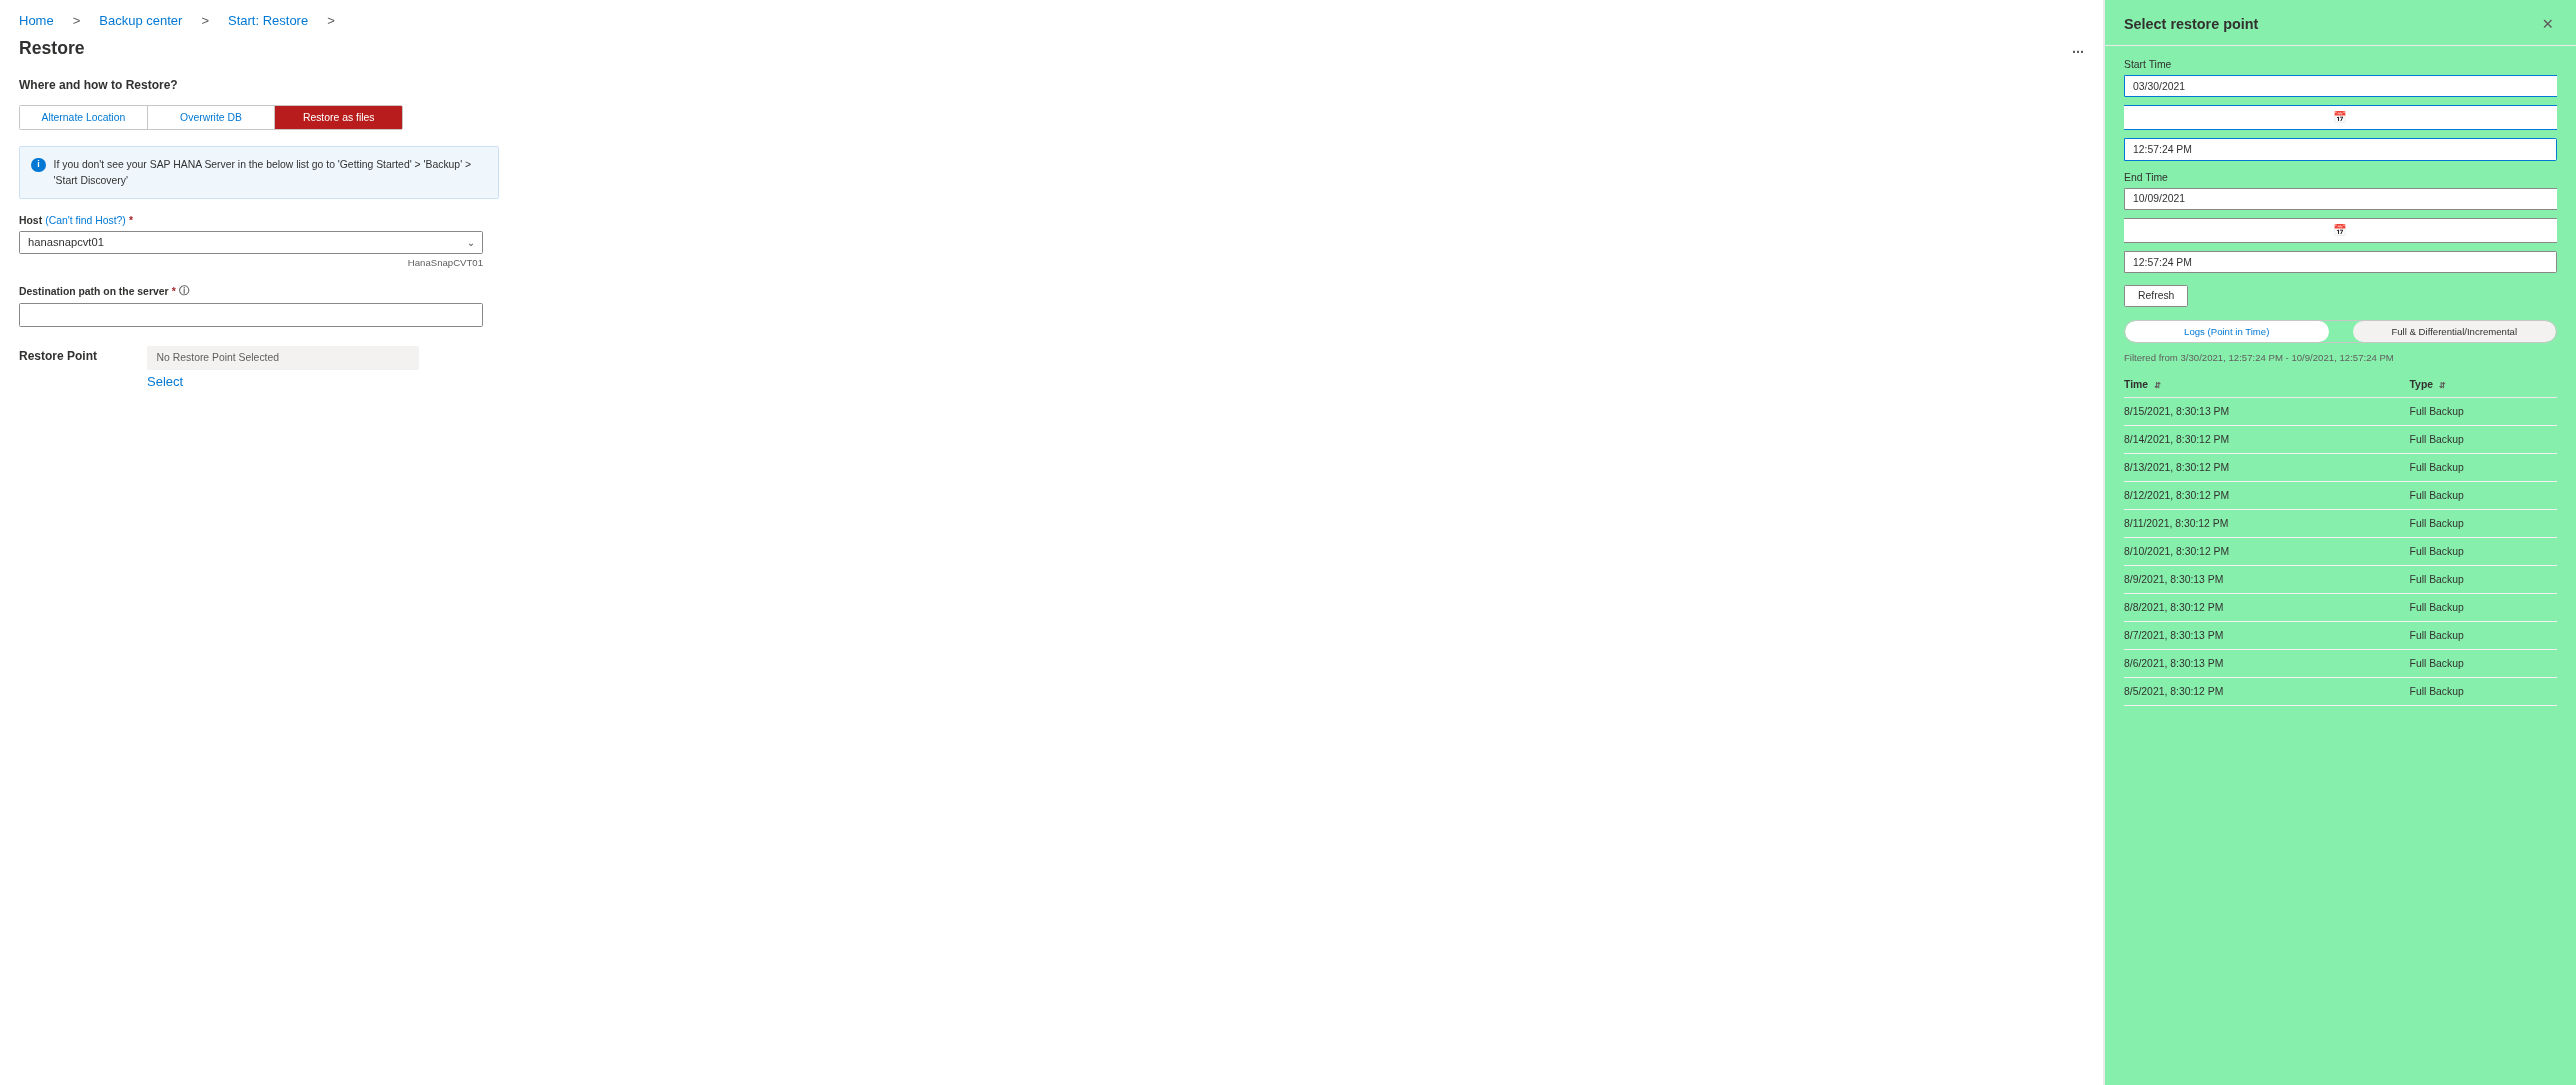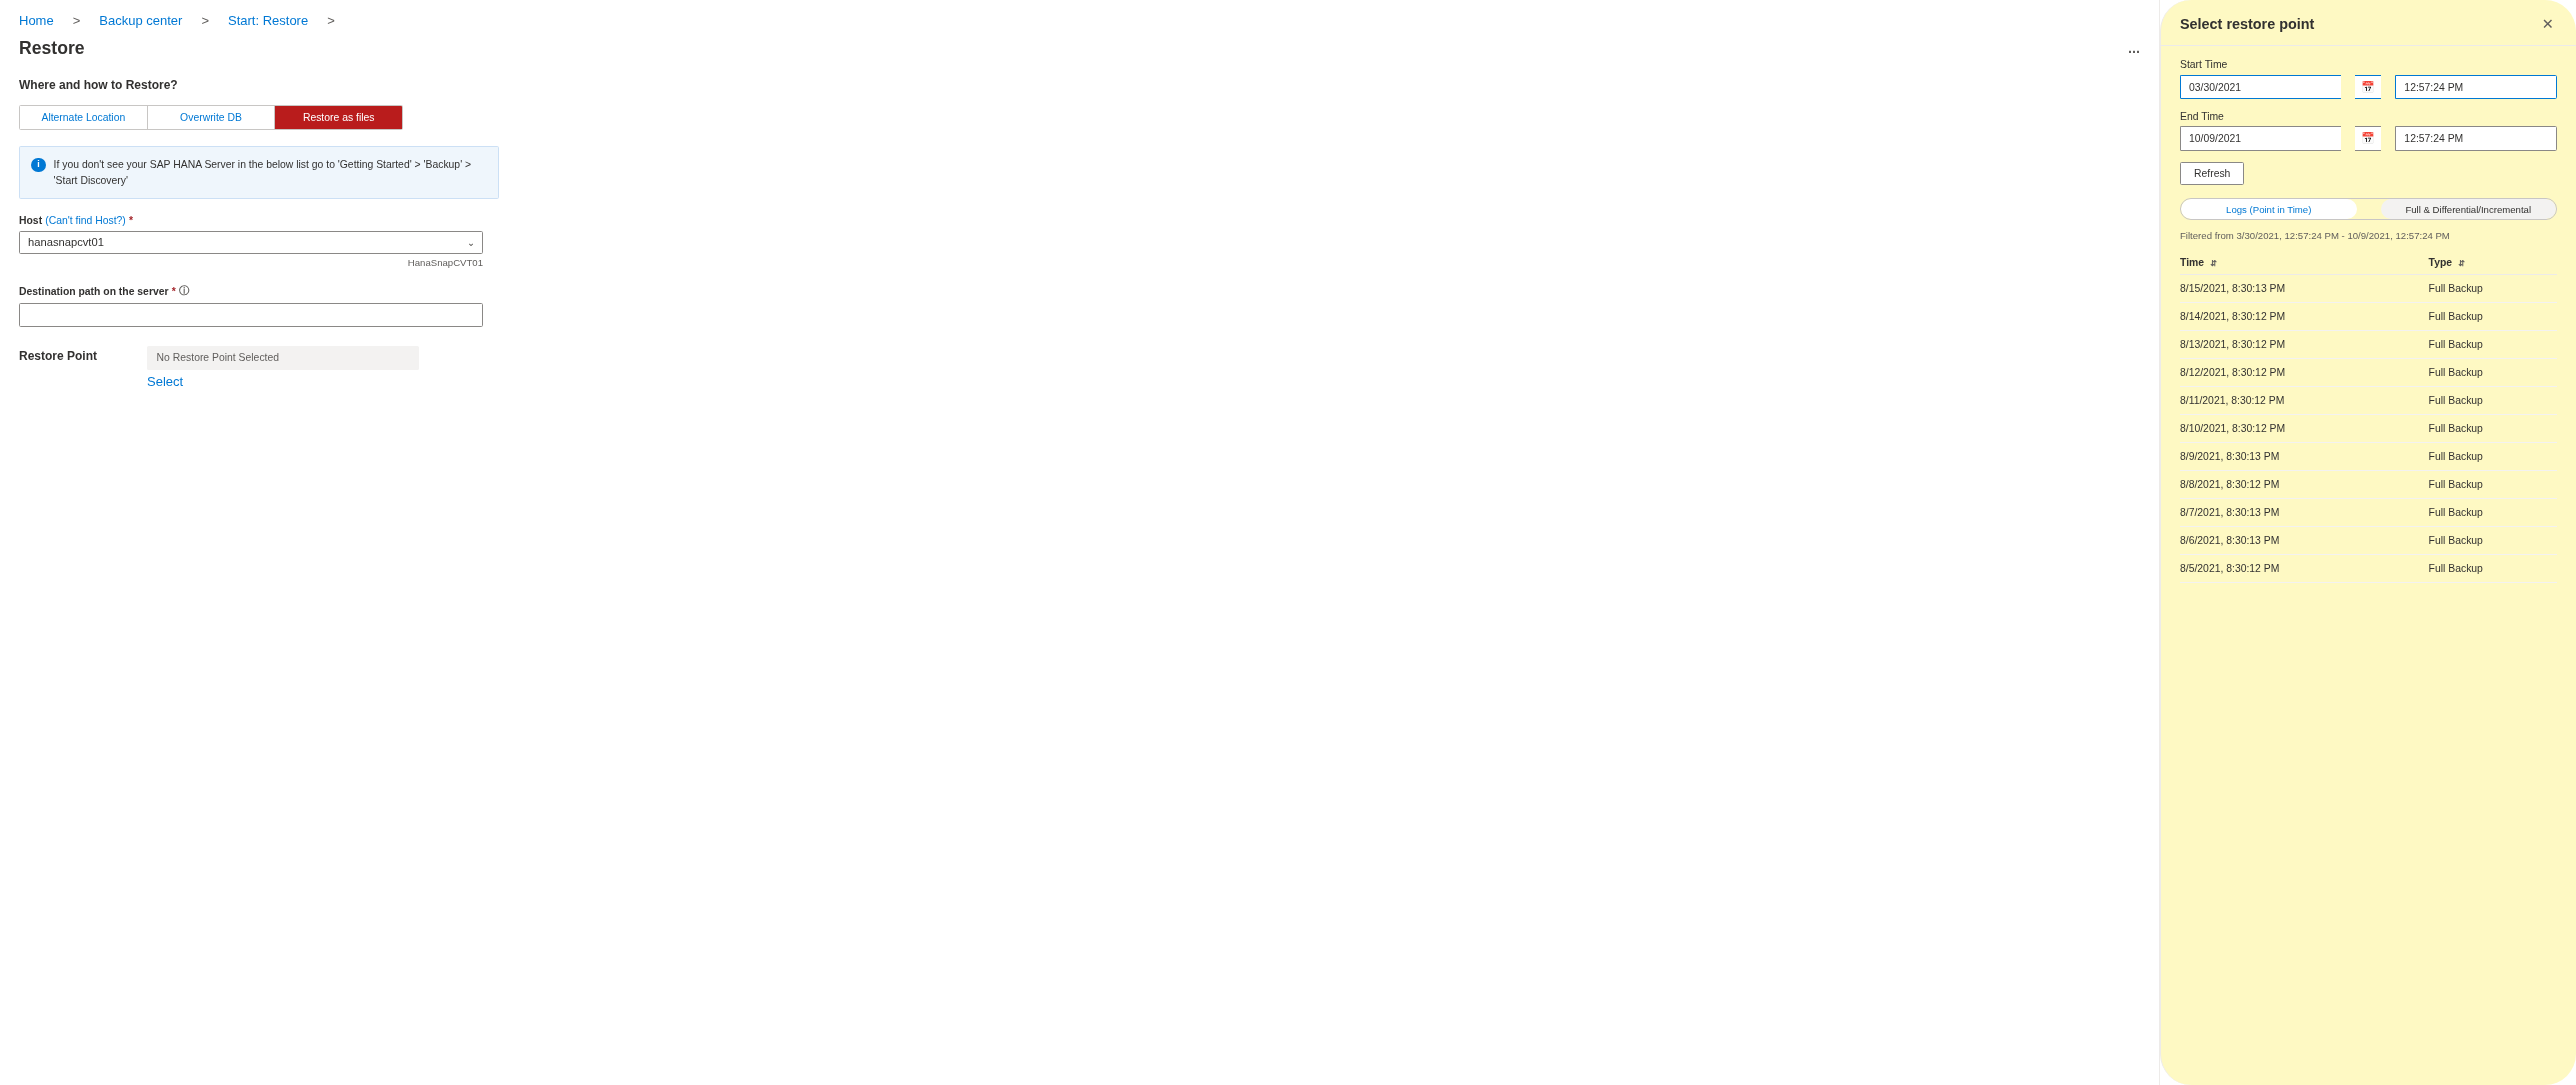--- a/index.html
+++ b/index.html
@@ -182,26 +182,25 @@
     .select-link {
       color: #0078d4;
       cursor: pointer;
       font-size: 13px;
       text-decoration: none;
       margin-top: 24px;
     }
 
     
     .right-panel {
-      width: 416px;
+      width: 472px;
       display: flex;
       flex-direction: column;
       border-left: 0.8px solid #edebe9;
-      background: #fef9c3;
-      border-radius: 31px;
+      background: #86efac;
     }
 
     .panel-header {
       display: flex;
       align-items: center;
       justify-content: space-between;
       padding: 13px 19px 9.6px;
       border-bottom: 0.8px solid #edebe9;
     }
     .panel-title {
@@ -219,21 +218,21 @@
 
     .panel-body {
       padding: 13px 19px;
       overflow-y: auto;
       flex: 1;
     }
 
     
     .datetime-group { margin-bottom: 11.2px; }
     .dt-label { font-size: 10.4px; margin-bottom: 4.8px; }
-    .dt-row { display: flex; gap: 14px; }
+    .dt-row { display: flex; gap: 8px; flex-direction: column; }
     .dt-date {
       flex: 1;
       padding: 4.8px 8px;
       border: 0.8px solid #0078d4;
       border-right: none;
       border-radius: 1.6px 0 0 1.6px;
       font-size: 10.4px;
       color: #323130;
     }
     .dt-cal-btn {

